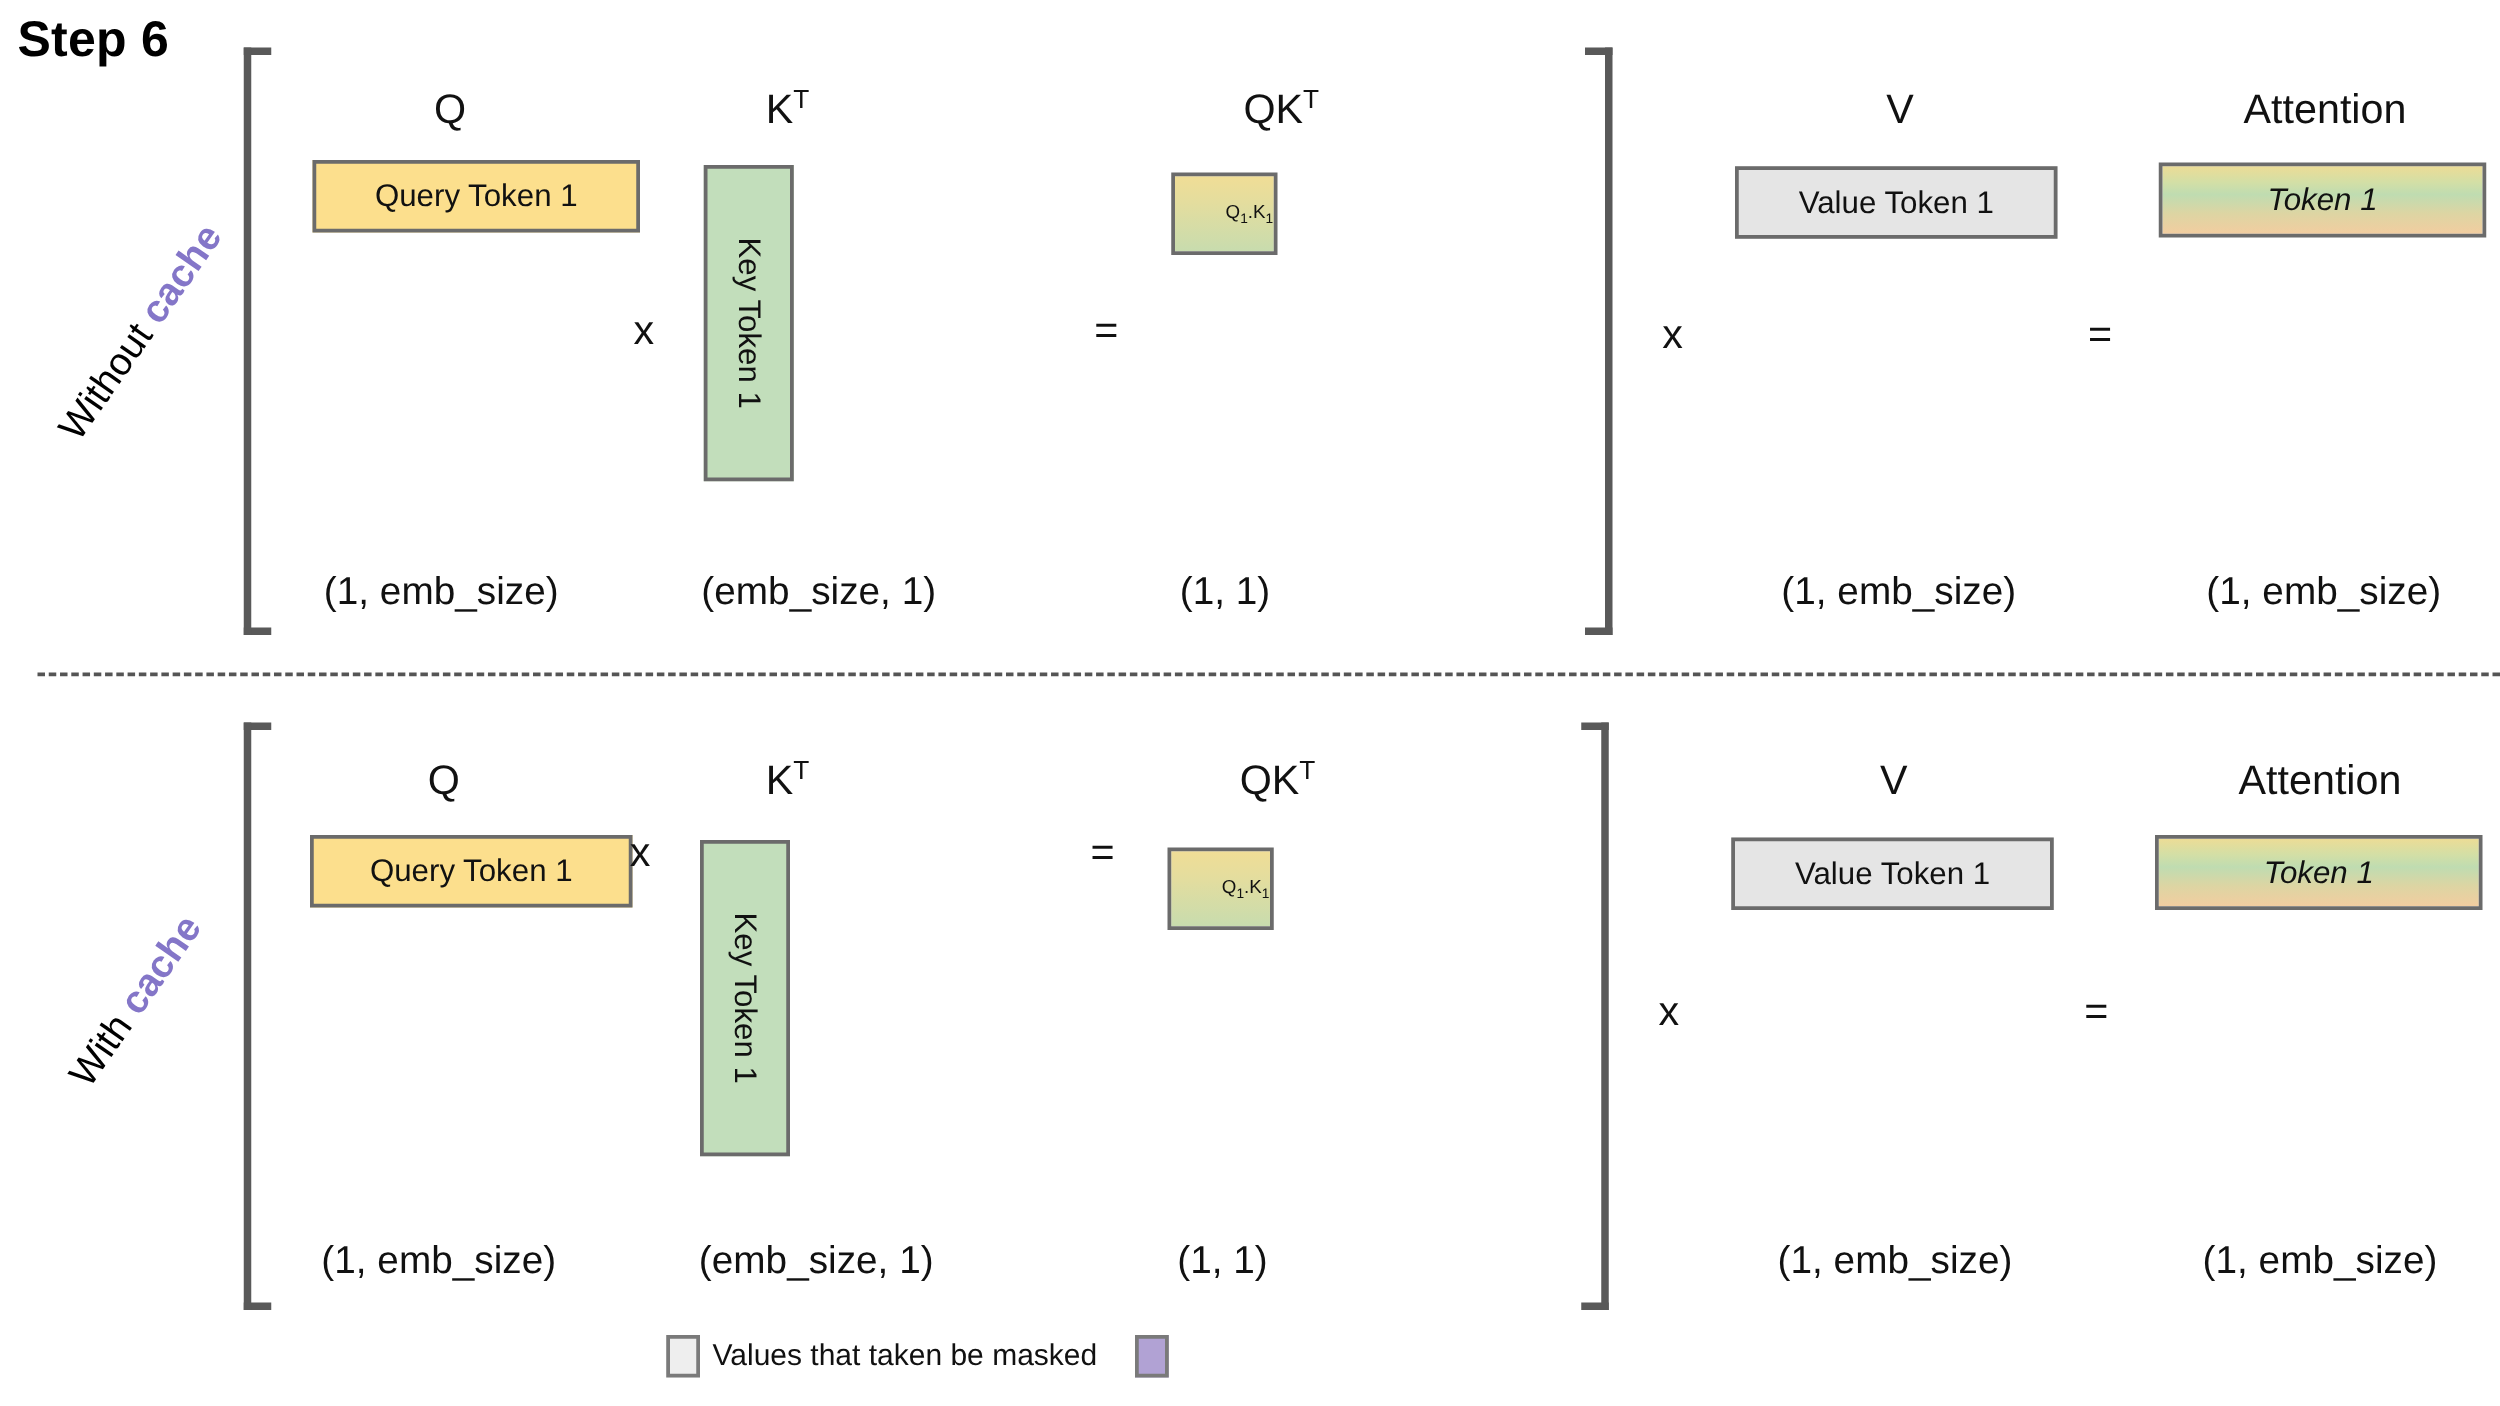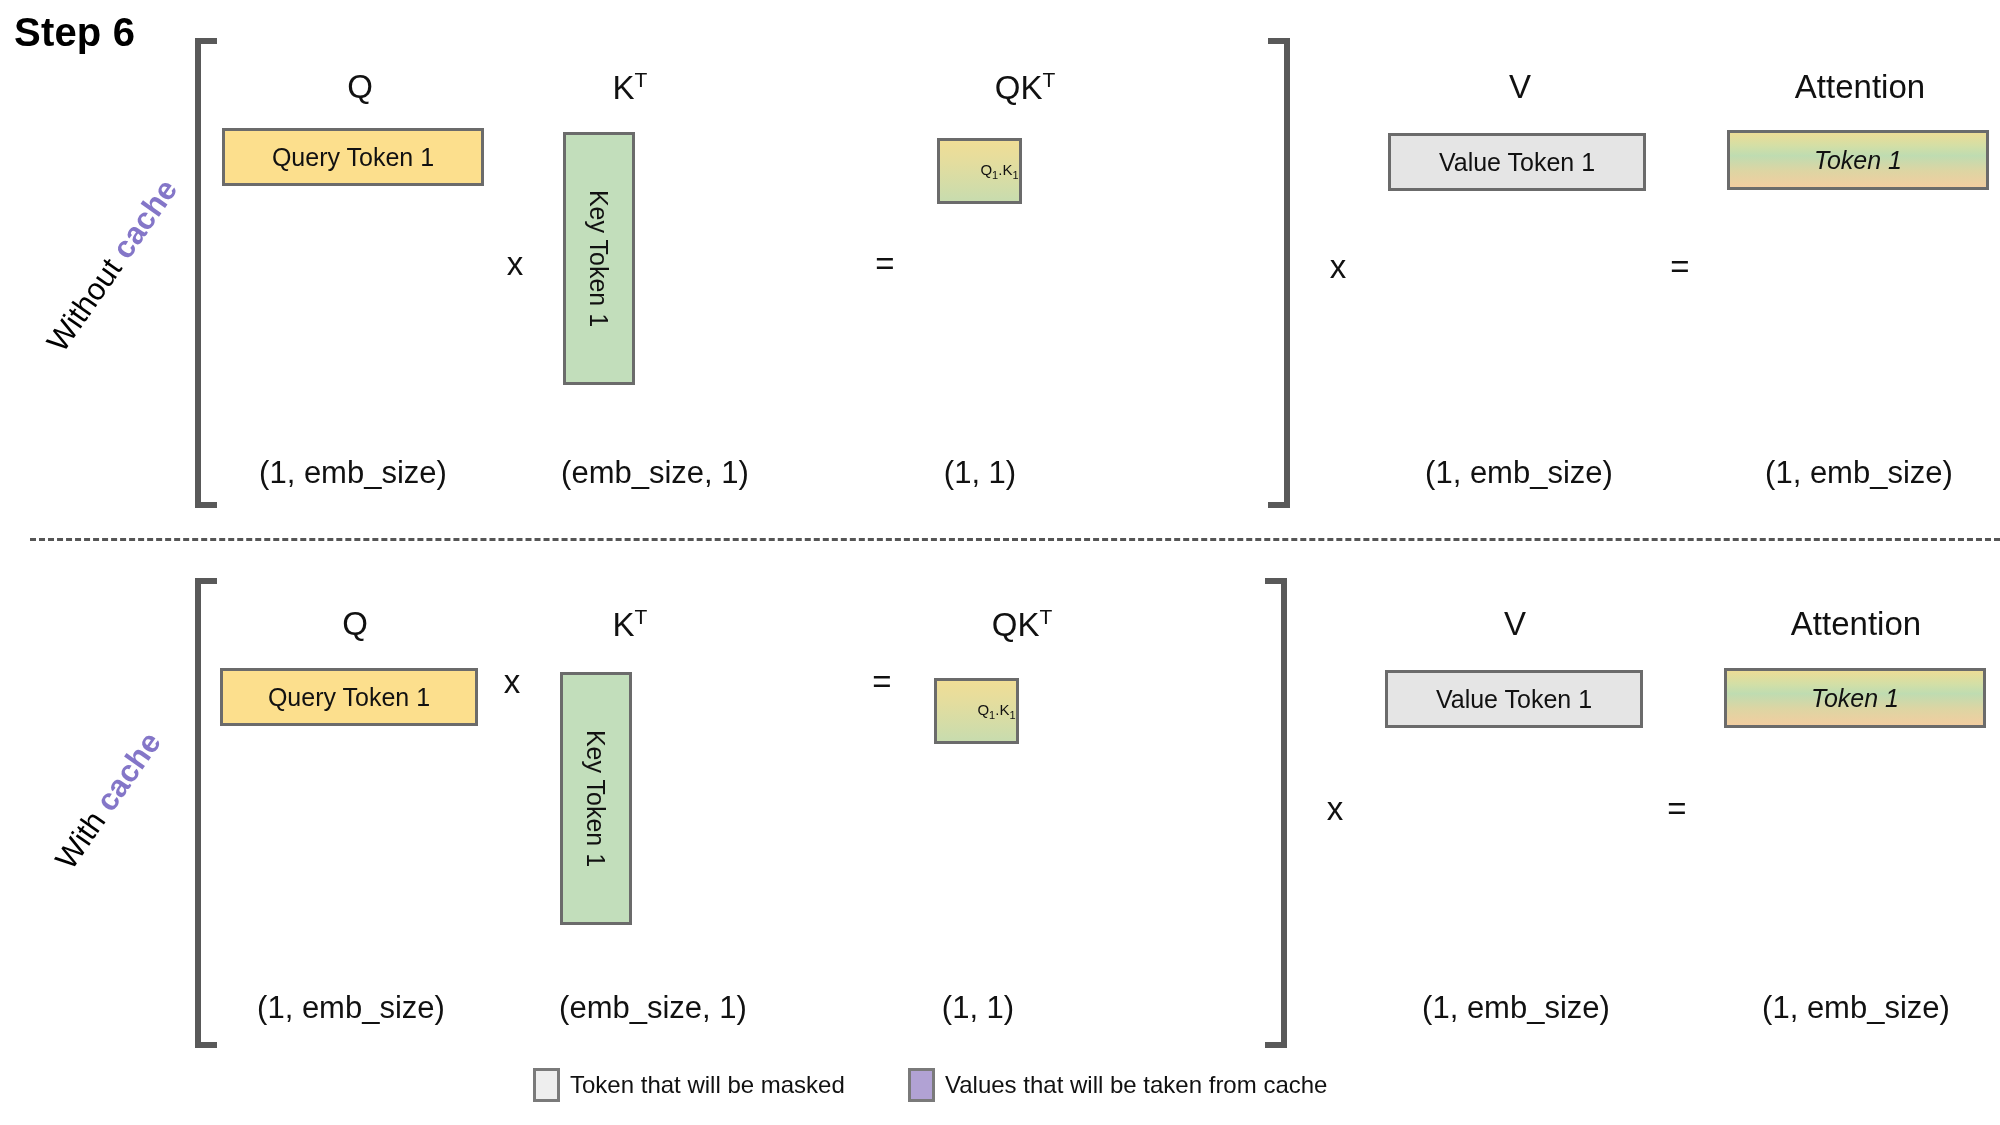--- a/index.html
+++ b/index.html
@@ -86,20 +86,21 @@
     border: 3px solid #6b6b6b;
     display: flex;
     align-items: center;
     justify-content: center;
     font-size: 25px;
     color: #111;
     text-align: center;
   }
   .box-query {
     background: #fcdf8d;
+    margin-left: 28px;
   }
   .box-key {
     background: #c2debb;
   }
   .box-key .vtext {
     transform: rotate(90deg);
     white-space: nowrap;
     font-size: 25px;
   }
   .box-value {
@@ -309,20 +310,19 @@
 
   <div class="abs dim-caption" style="left:1387px; top:990px; width:258px;">
     <span>(1, emb_size)</span>
   </div>
   <div class="abs dim-caption" style="left:1725px; top:990px; width:262px;">
     <span>(1, emb_size)</span>
   </div>
 
   <div class="abs legend-row" style="left:533px; top:1068px;">
     <span class="legend-swatch" style="background:#eeeeee;"></span>
-    <span>Token that will be masked</span>
+    <span>Values that taken be masked</span>
   </div>
   <div class="abs legend-row" style="left:908px; top:1068px;">
     <span class="legend-swatch" style="background:#b1a2d4;"></span>
-    <span>Values that will be taken from cache</span>
   </div>
 
 </div>
 
 </body></html>

